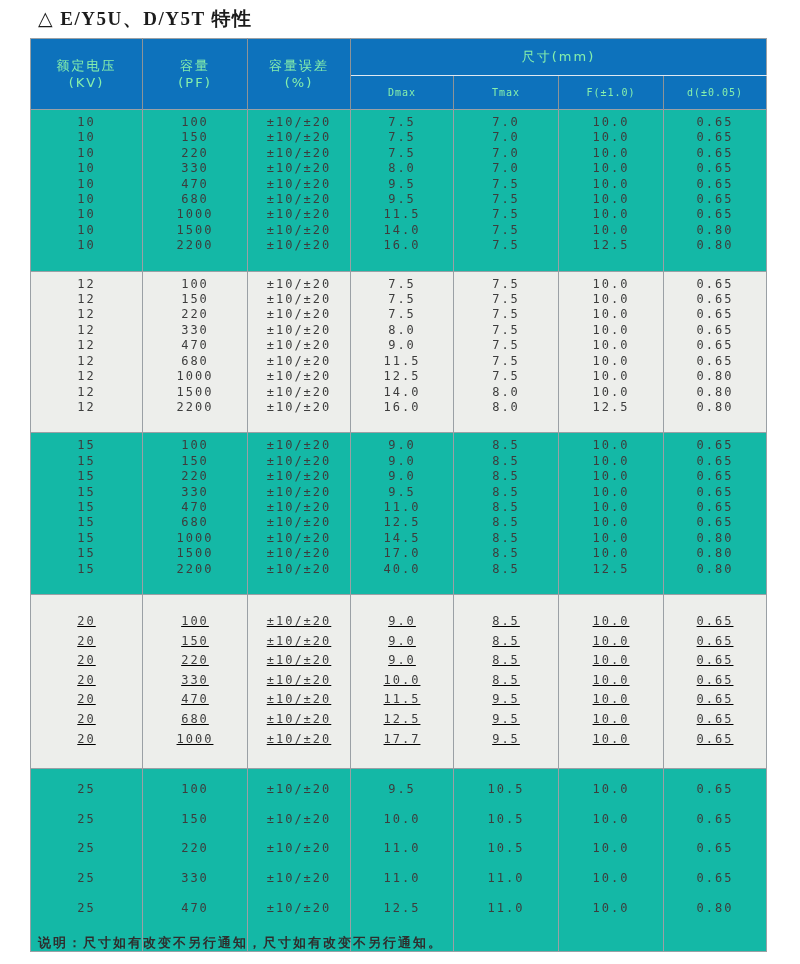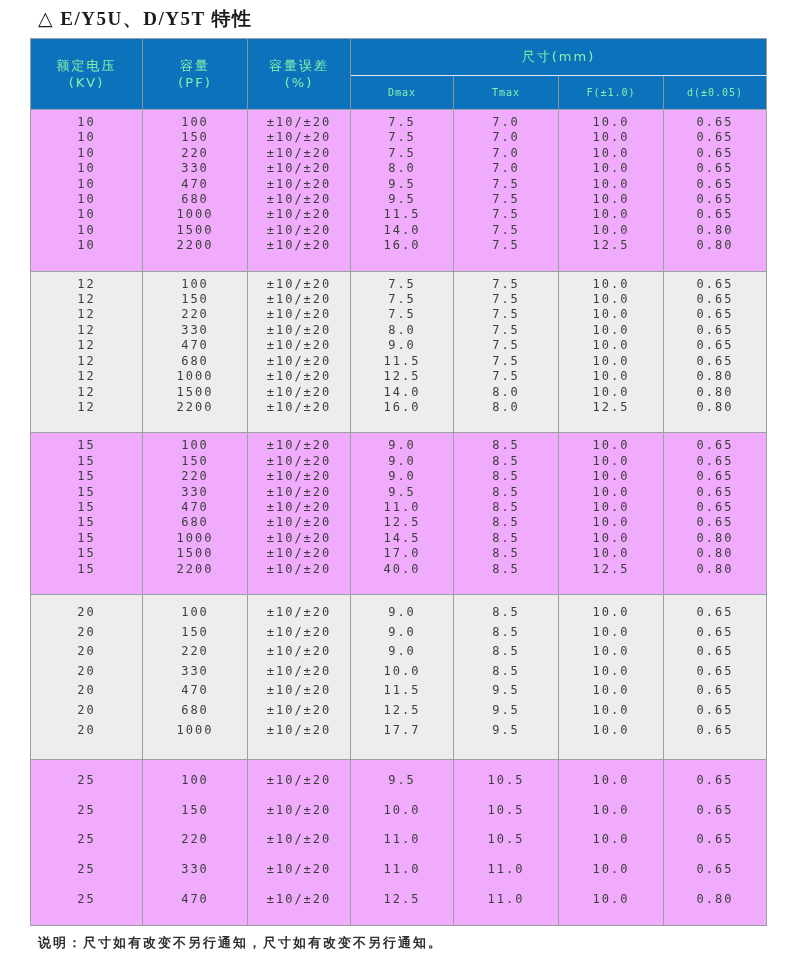--- a/index.html
+++ b/index.html
@@ -51,34 +51,34 @@
   }
   thead tr.subhead th:first-child { border-left: 1px solid #8d9398; }
   tbody tr.group { border-top: 1px solid #9aa0a5; }
   tbody td {
     vertical-align: top;
     text-align: center;
     padding: 0;
     border-left: 1px solid #9aa0a5;
   }
   tbody td:first-child { border-left: none; }
-  tbody tr.bg-a td { background: #f0abfc; margin-top: 8px; }
+  tbody tr.bg-a td { background: #14b8a6; margin-top: 8px; }
   tbody tr.bg-b td { background: #edeeeb; }
   .val {
     font-family: "DejaVu Sans Mono", monospace;
     font-size: 12px;
     color: #3d3d3d;
     letter-spacing: 2px;
     white-space: nowrap;
   }
   tr.sm td { padding-top: 5px;  padding-bottom: 17px; }
   tr.sm .val { line-height: 15.4px; }
-  tr.md td { padding-top: 8px; padding-bottom: 19px; }
+  tr.md td { padding-top: 17px; padding-bottom: 19px; text-decoration: underline; }
   tr.md .val { line-height: 19.6px; }
-  tr.lg td { padding-top: 6px;  padding-bottom: 11px; }
+  tr.lg td { padding-top: 6px;  padding-bottom: 28px; }
   tr.lg .val { line-height: 29.6px; }
   .footnote {
     position: absolute;
     left: 38px;
     top: 934px;
     font-size: 13px;
     font-weight: bold;
     color: #2e2e2e;
     letter-spacing: 2px;
   }

